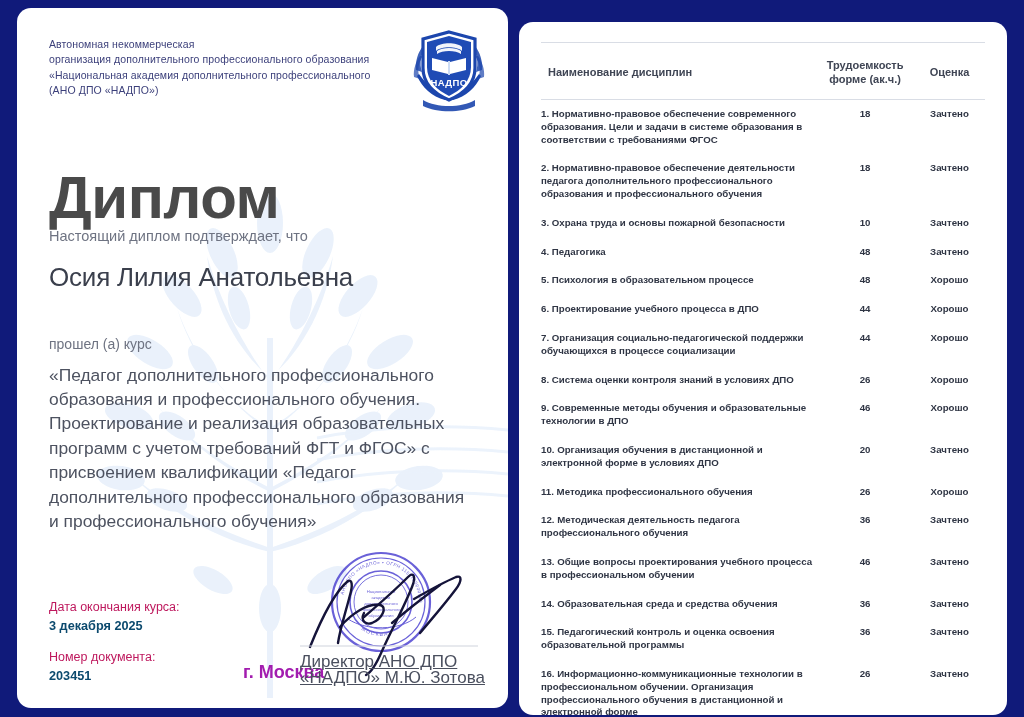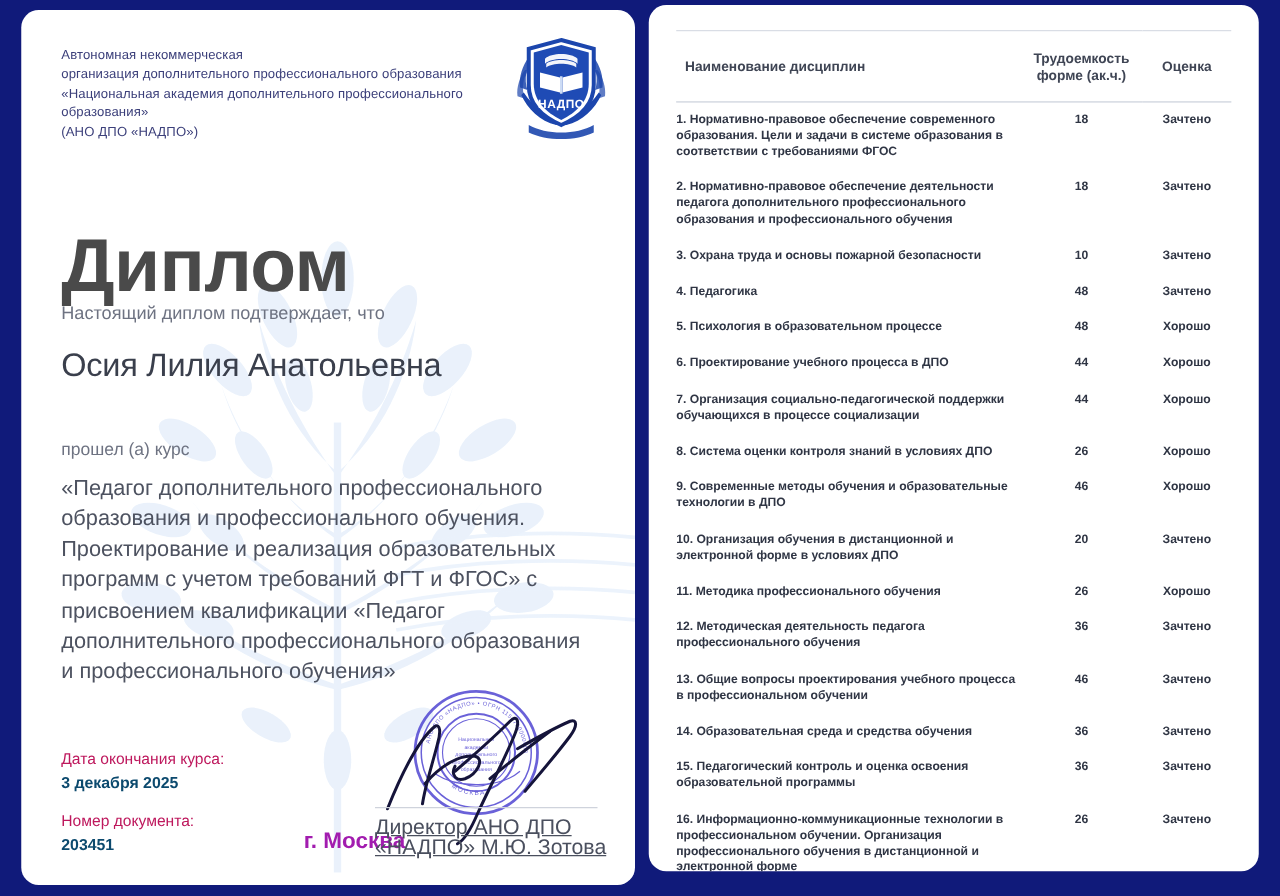--- a/index.html
+++ b/index.html
@@ -16,21 +16,21 @@
   }
 
   
   .card {
     position:absolute;
     background:#ffffff;
     border-radius:14px;
     overflow:hidden;
   }
   #diploma-card { left:17px; top:8px; width:491px; height:700px; }
-  #transcript-card { left:519px; top:4px; width:488px; height:693px; }
+  #transcript-card { left:519px; top:22px; width:488px; height:693px; }
 
   
   .watermark {
     position:absolute; left:0; top:0; width:100%; height:100%;
     pointer-events:none; z-index:0;
   }
 
   
   .dip-inner {
     position:relative; z-index:2;
@@ -182,21 +182,20 @@
         <path d="M300 496 C 360 484 430 482 491 488"></path>
       </g>
     </svg>
 
     <div class="dip-inner">
 
       <div class="org-block">
         <div>Автономная некоммерческая</div>
         <div>организация дополнительного профессионального образования</div>
         <div>«Национальная академия дополнительного профессионального</div>
-        <div>образования»</div>
         <div>(АНО ДПО «НАДПО»)</div>
       </div>
 
       <div class="title-diplom">Диплом</div>
 
       <div class="confirm-line">Настоящий диплом подтверждает, что</div>
       <div class="holder-name">Осия Лилия Анатольевна</div>
       <div class="passed-line">прошел (а) курс</div>
       <div class="course-title">«Педагог дополнительного профессионального образования и профессионального обучения. Проектирование и реализация образовательных программ с учетом требований ФГТ и ФГОС» с присвоением квалификации «Педагог дополнительного профессионального образования и профессионального обучения»</div>
 

